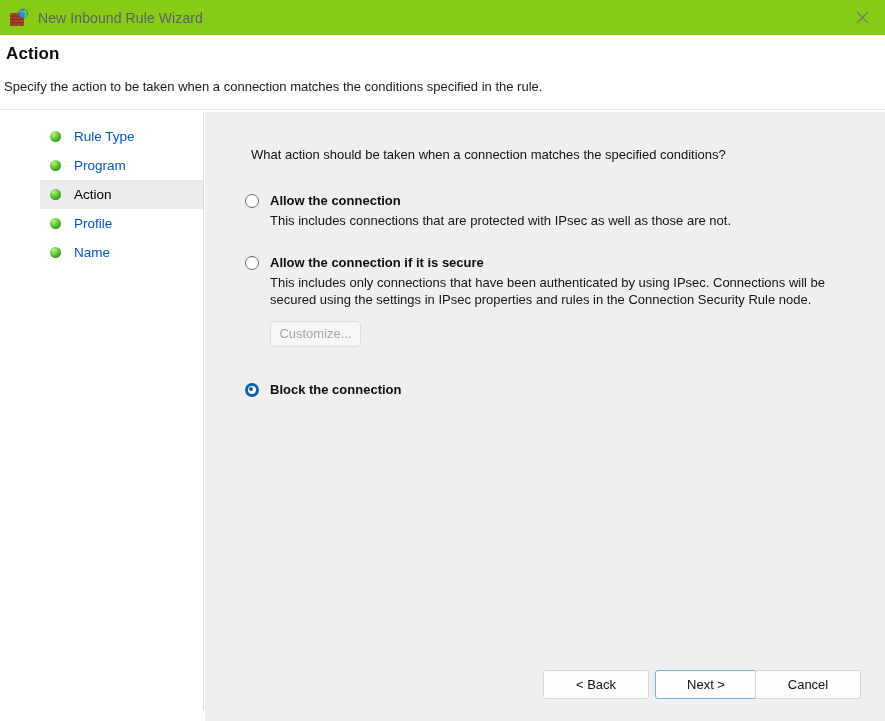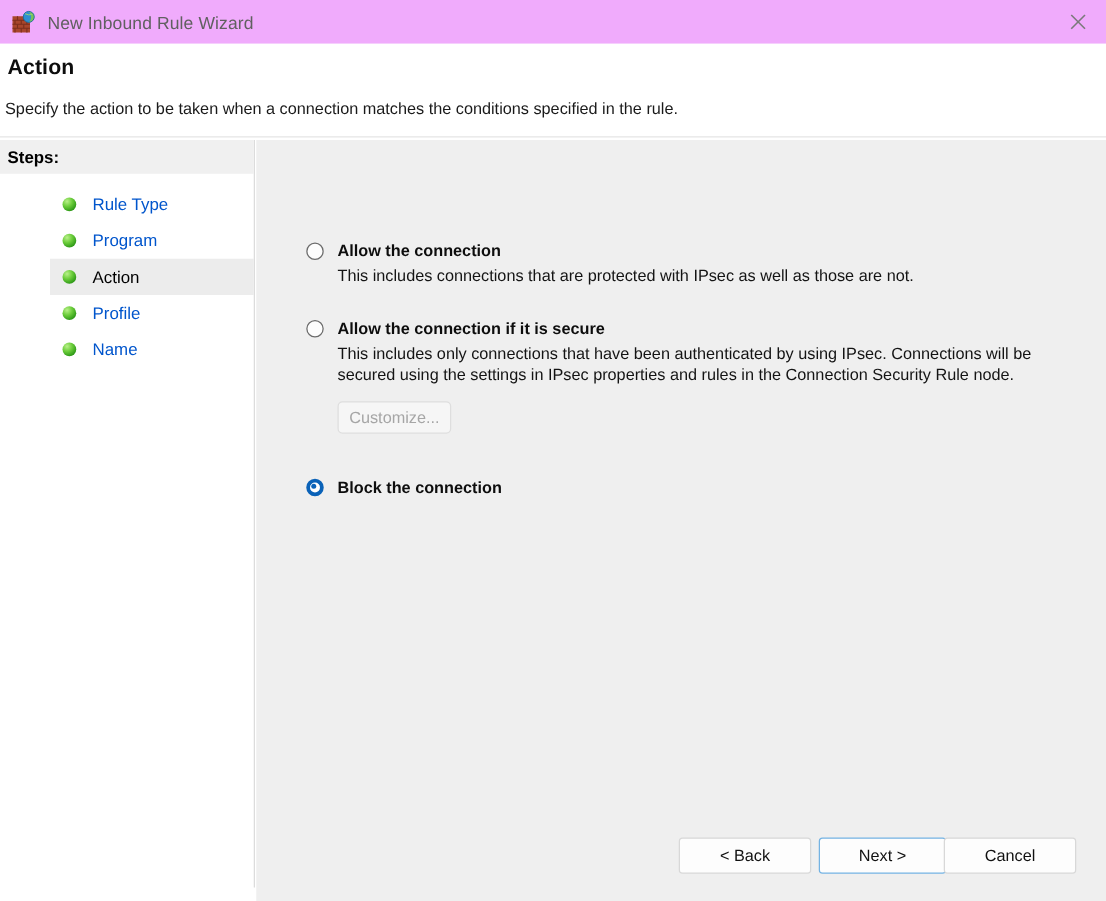--- a/index.html
+++ b/index.html
@@ -21,21 +21,21 @@
     background: #ffffff;
     box-sizing: border-box;
   }
 
   
   .titlebar {
     position: absolute;
     left: 0; top: 0;
     width: 885px;
     height: 35px;
-    background: #f0abfc;
+    background: #84cc16;
     display: flex;
     align-items: center;
   }
   .titlebar-icon {
     width: 20px;
     height: 20px;
     margin-left: 9px;
     margin-right: 9px;
     position: relative;
     flex: none;
@@ -304,64 +304,62 @@
       </svg>
     </div>
   </div>
 
   <div class="header">
     <div class="header-title">Action</div>
     <div class="header-subtitle">Specify the action to be taken when a connection matches the conditions specified in the rule.</div>
   </div>
 
   <div class="sidebar">
-    <div class="sidebar-header">
-      <span class="sidebar-header-label">Steps:</span>
+    <div class="steps-list">
+
+      <div class="step-row">
+        <span class="step-bullet">
+            <span class="step-bullet-inner"></span>
+          </span>
+        <span class="step-label">Rule Type</span>
+      </div>
+
+      <div class="step-row">
+        <span class="step-bullet">
+            <span class="step-bullet-inner"></span>
+          </span>
+        <span class="step-label">Program</span>
+      </div>
+
+      <div class="step-row active">
+        <span class="step-bullet">
+            <span class="step-bullet-inner"></span>
+          </span>
+        <span class="step-label">Action</span>
+      </div>
+
+      <div class="step-row">
+        <span class="step-bullet">
+            <span class="step-bullet-inner"></span>
+          </span>
+        <span class="step-label">Profile</span>
+      </div>
+
+      <div class="step-row">
+        <span class="step-bullet">
+            <span class="step-bullet-inner"></span>
+          </span>
+        <span class="step-label">Name</span>
+      </div>
+
     </div>
-    <div class="steps-list">
-
-      <div class="step-row">
-        <span class="step-bullet">
-            <span class="step-bullet-inner"></span>
-          </span>
-        <span class="step-label">Rule Type</span>
-      </div>
-
-      <div class="step-row">
-        <span class="step-bullet">
-            <span class="step-bullet-inner"></span>
-          </span>
-        <span class="step-label">Program</span>
-      </div>
-
-      <div class="step-row active">
-        <span class="step-bullet">
-            <span class="step-bullet-inner"></span>
-          </span>
-        <span class="step-label">Action</span>
-      </div>
-
-      <div class="step-row">
-        <span class="step-bullet">
-            <span class="step-bullet-inner"></span>
-          </span>
-        <span class="step-label">Profile</span>
-      </div>
-
-      <div class="step-row">
-        <span class="step-bullet">
-            <span class="step-bullet-inner"></span>
-          </span>
-        <span class="step-label">Name</span>
-      </div>
-
-    </div>
   </div>
 
   <div class="content">
+    <div class="question">What action should be taken when a connection matches the specified conditions?</div>
 
     <div class="options">
 
       <div class="option">
         <div class="option-head">
           <span class="radio"></span>
           <span class="option-title">Allow the connection</span>
         </div>
         <div class="option-desc">This includes connections that are protected with IPsec as well as those are not.</div>
       </div>

